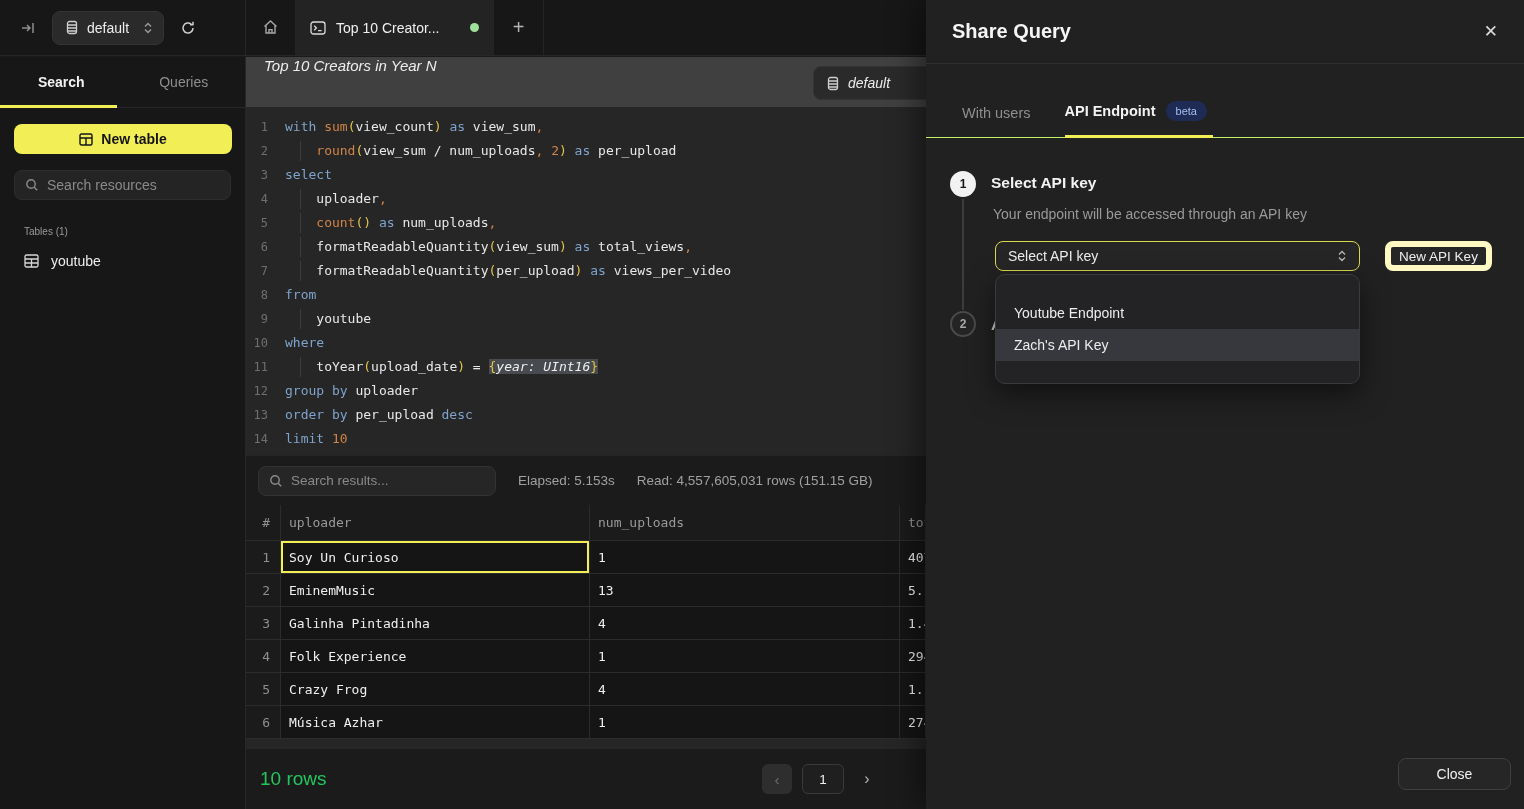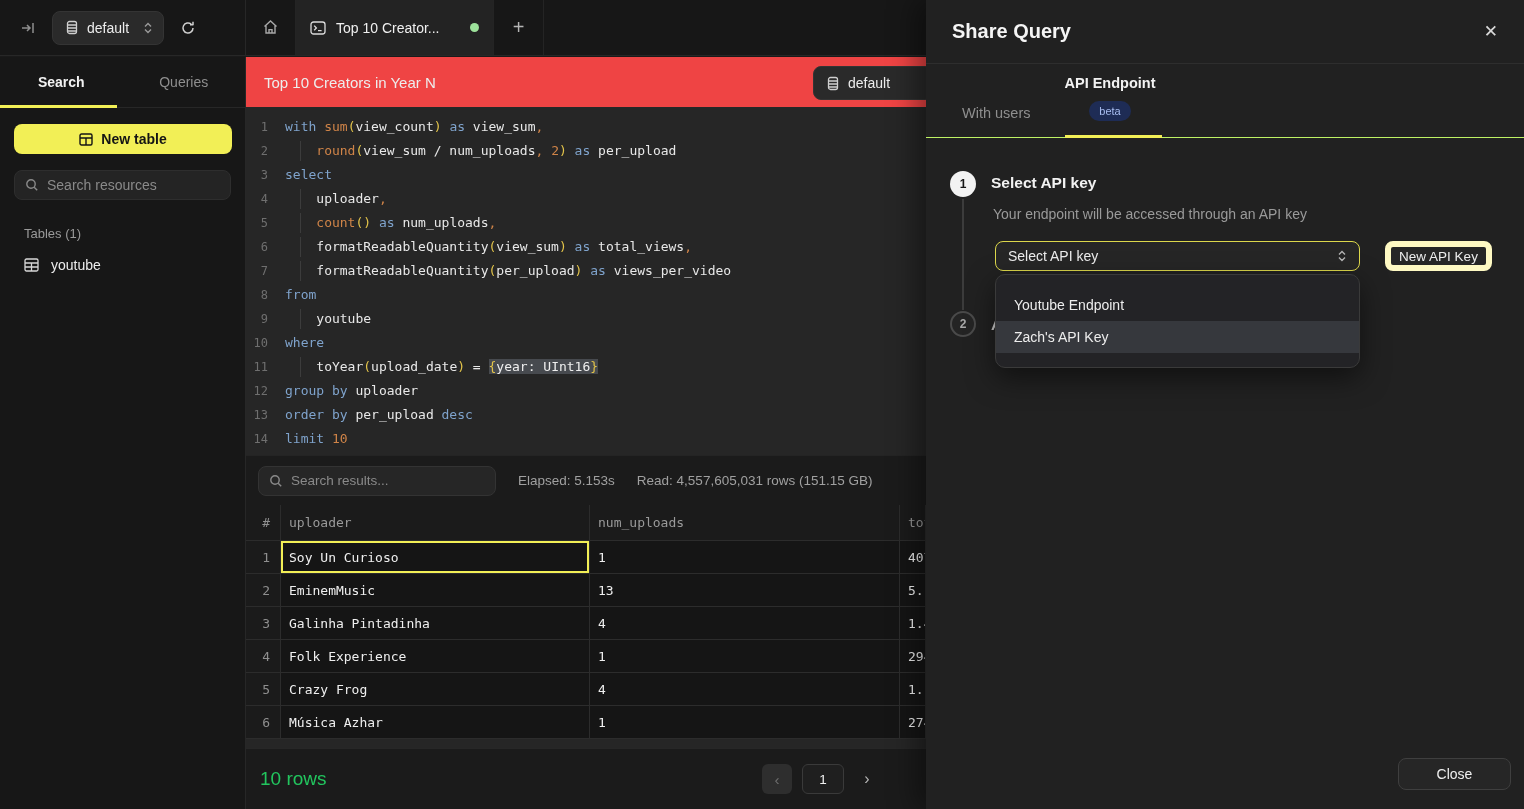--- a/index.html
+++ b/index.html
@@ -22,38 +22,38 @@
   
   .sidebar { position:absolute; left:0; top:57px; width:246px; height:752px; background:#171717; border-right:1px solid #272727; }
   .side-tabs { height:51px; display:flex; border-bottom:1px solid #272727; }
   .side-tab { flex:1; display:flex; align-items:center; justify-content:center; font-size:14px; color:#8f8f8f; position:relative; cursor:pointer; }
   .side-tab.active { color:#f2f2f2; font-weight:bold; }
   .side-tab.active::after { content:""; position:absolute; left:0; right:6px; bottom:-1px; height:3px; background:var(--accent,#f2ef56); }
   .new-table-btn { margin:16px 14px 0; width:218px; height:30px; background:var(--accent,#f2ef56); color:#141414; border:none; border-radius:8px; font-size:14px; font-weight:bold; display:flex; align-items:center; justify-content:center; gap:8px; cursor:pointer; }
   .search-box { margin:16px 14px 0; height:30px; background:#242424; border:1px solid #2e2e2e; border-radius:8px; display:flex; align-items:center; gap:8px; padding:0 10px; }
   .search-box input { background:none; border:none; outline:none; color:#cfcfcf; font-size:14px; width:100%; font-family:"Liberation Sans",sans-serif; }
   .search-box input::placeholder { color:#8a8a8a; }
-  .section-label { margin:26px 16px 0 24px; font-size:13px; color:#9a9a9a; }
+  .section-label { margin:26px 16px 0 24px; font-size:10px; color:#9a9a9a; }
   .table-item { margin:10px 0 0 14px; display:flex; align-items:center; gap:12px; color:#ededed; font-size:14px; padding:6px 10px; border-radius:6px; cursor:pointer; }
 
   
   .main { position:absolute; left:246px; top:57px; width:680px; height:752px; overflow:hidden; background:#1b1b1b; }
-  .query-header { position:relative; height:51px; border-bottom:1px solid #272727; display:flex; align-items:center; padding:0 18px; background:#ef4444; }
+  .query-header { position:relative; height:51px; border-bottom:1px solid #272727; display:flex; padding:0 18px; background:#404040;font-style:italic; }
   .query-title { font-size:15px; color:#ededed; }
   .qh-db { position:absolute; left:567px; top:9px; width:120px; }
 
   
   .editor { height:347px; background:#262626; padding-top:7px; font-family:"DejaVu Sans Mono", monospace; font-size:13px; }
   .code-line { display:flex; height:24px; line-height:24px; white-space:pre; position:relative; }
   .code-line .ln { width:34px; flex:none; text-align:right; padding-right:12px; color:#6f6f6f; font-size:12px; }
   .code-line .code { padding-left:5px; }
   .code-line.ind::before { content:""; position:absolute; left:54px; top:2px; bottom:2px; width:1px; background:#3c3c3c; }
   .tk-kw { color:#7fa3cc; } .tk-fn { color:#d08448; } .tk-br { color:#e3c44a; }
   .tk-pn { color:#d08448; } .tk-num { color:#d08448; } .tk-pl { color:#e8e8e8; }
-  .tk-hl { color:#efefef; background:#474a4f; } .tk-hlb { color:#e3c44a; background:#474a4f; }
+  .tk-hl { color:#efefef; background:#474a4f;font-style:italic; } .tk-hlb { color:#e3c44a; background:#474a4f; }
 
   
   .results-toolbar { height:50px; background:#1b1b1b; border-top:1px solid #242424; display:flex; align-items:center; padding:0 12px; gap:22px; }
   .results-search { width:238px; height:30px; background:#262626; border:1px solid #333; border-radius:8px; display:flex; align-items:center; gap:8px; padding:0 10px; }
   .results-search input { background:none; border:none; outline:none; color:#cfcfcf; font-size:13.5px; width:100%; font-family:"Liberation Sans",sans-serif; }
   .results-search input::placeholder { color:#8a8a8a; }
   .stat { color:#a0a0a0; font-size:13.5px; white-space:nowrap; }
 
   
   .rtable { height:243px; overflow:hidden; background:#262626; font-family:"DejaVu Sans Mono", monospace; font-size:13px; }
@@ -72,34 +72,34 @@
   .pg-page { width:42px; height:30px; border-radius:6px; background:#1f1f1f; border:1px solid #3a3a3a; color:#f0f0f0; font-size:13.5px; cursor:pointer; }
   .pg-next { width:26px; height:30px; background:none; border:none; color:#b5b5b5; font-size:16px; cursor:pointer; }
 
   
   .panel { position:absolute; left:926px; top:0; width:598px; height:809px; background:#212121; box-shadow:-10px 0 26px rgba(0,0,0,.4); }
   .panel-header { height:64px; display:flex; align-items:center; padding:0 26px; border-bottom:1px solid #2e2e2e; }
   .panel-title { font-size:20px; font-weight:bold; color:#f5f5f5; }
   .panel-close { margin-left:auto; background:none; border:none; color:#d9d9d9; font-size:17px; cursor:pointer; }
   .panel-tabs { height:74px; display:flex; align-items:flex-end; gap:34px; padding:0 36px; border-bottom:1px solid #bef264; }
   .ptab { display:flex; align-items:center; gap:10px; padding-bottom:16px; font-size:14.5px; color:#8f8f8f; position:relative; cursor:pointer; }
-  .ptab.active { color:#f2f2f2; font-weight:bold;flex-direction:column; }
+  .ptab.active { color:#f2f2f2; font-weight:bold; }
   .ptab.active::after { content:""; position:absolute; left:0; right:-6px; bottom:-1px; height:3px; background:var(--accent,#f2ef56); }
   .beta-badge { background:var(--beta-bg,#1e2c55); color:var(--beta-fg,#a8bdf0); font-size:11px; font-weight:normal; border-radius:10px; padding:4px 10px; }
   .step-circle { position:absolute; width:26px; height:26px; border-radius:50%; display:flex; align-items:center; justify-content:center; font-size:12px; font-weight:bold; }
   .step1-circle { left:24px; top:171px; background:#f2f2f2; color:#161616; }
   .step2-circle { left:24px; top:311px; background:#242424; color:#a8a8a8; border:2px solid #4a4a4a; }
   .step-line { position:absolute; left:36px; top:199px; width:2px; height:111px; background:#3c3c3c; }
   .step1-title { position:absolute; left:65px; top:174px; font-size:15.5px; font-weight:bold; color:#f2f2f2; }
   .step1-desc { position:absolute; left:67px; top:206px; font-size:14px; color:#9a9a9a; }
   .api-select { position:absolute; left:69px; top:241px; width:365px; height:30px; background:#262626; border:1.5px solid #dcd74b; border-radius:8px; display:flex; align-items:center; padding:0 12px; color:#ededed; font-size:14px; cursor:pointer; }
   .api-select .chev { margin-left:auto; color:#b5b5b5; }
   .new-key-btn { position:absolute; left:459px; top:241px; width:107px; height:30px; background:#262626; border:6px solid #fef9c3; border-radius:8px; color:#ededed; font-size:13.5px; cursor:pointer; }
   .step2-partial { position:absolute; left:65px; top:316px; width:7px; height:20px; overflow:hidden; font-size:15.5px; font-weight:bold; color:#cfcfcf; z-index:1; }
-  .api-menu { position:absolute; left:69px; top:274px; width:365px; background:#232326; border:1px solid #3a3a3a; border-radius:10px; padding:14px 0; z-index:5; box-shadow:0 10px 28px rgba(0,0,0,.5); }
+  .api-menu { position:absolute; left:69px; top:274px; width:365px; background:#232326; border:1px solid #3a3a3a; border-radius:10px; padding:22px 0; z-index:5; box-shadow:0 10px 28px rgba(0,0,0,.5); }
   .api-option { height:32px; display:flex; align-items:center; padding:0 18px; font-size:14px; color:#ededed; cursor:pointer; }
   .api-option.hover { background:#36383d; }
   .close-btn { position:absolute; left:472px; top:758px; width:113px; height:32px; background:#262626; border:1px solid #3f3f3f; border-radius:8px; color:#f0f0f0; font-size:14px; cursor:pointer; }
 
   svg { display:block; }
 </style>
 </head>
 <body>
 
 <div class="app">

